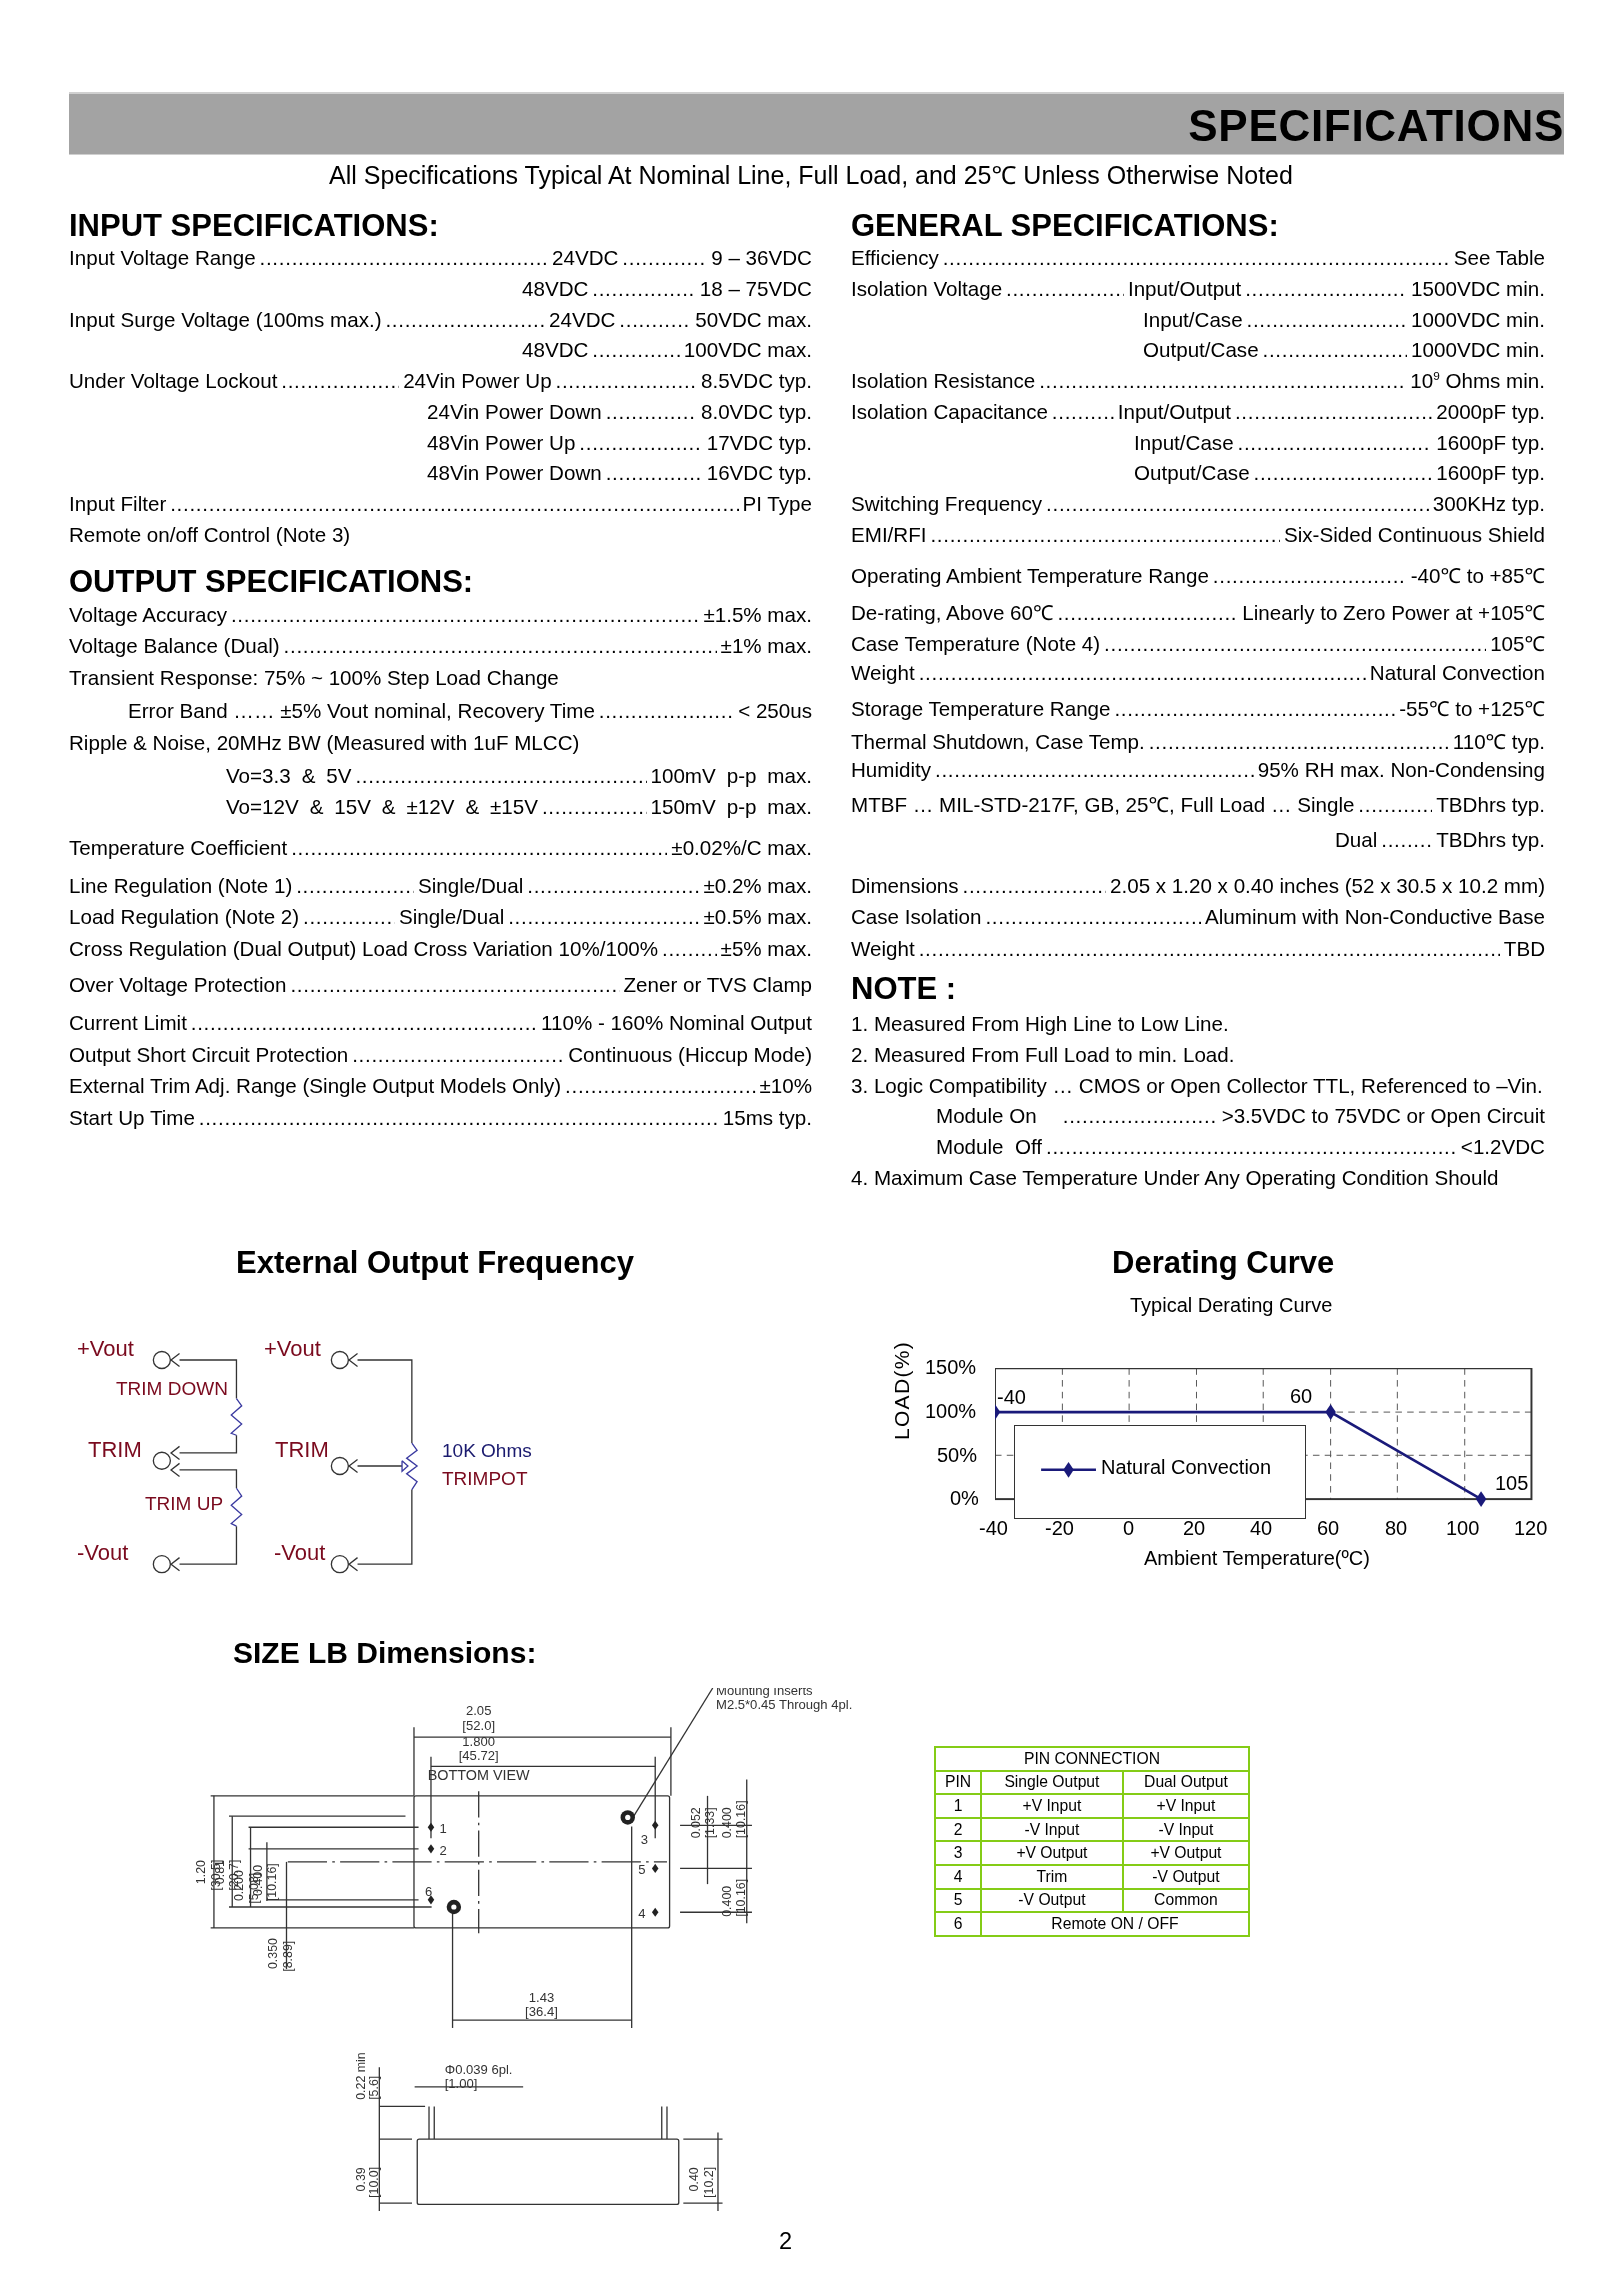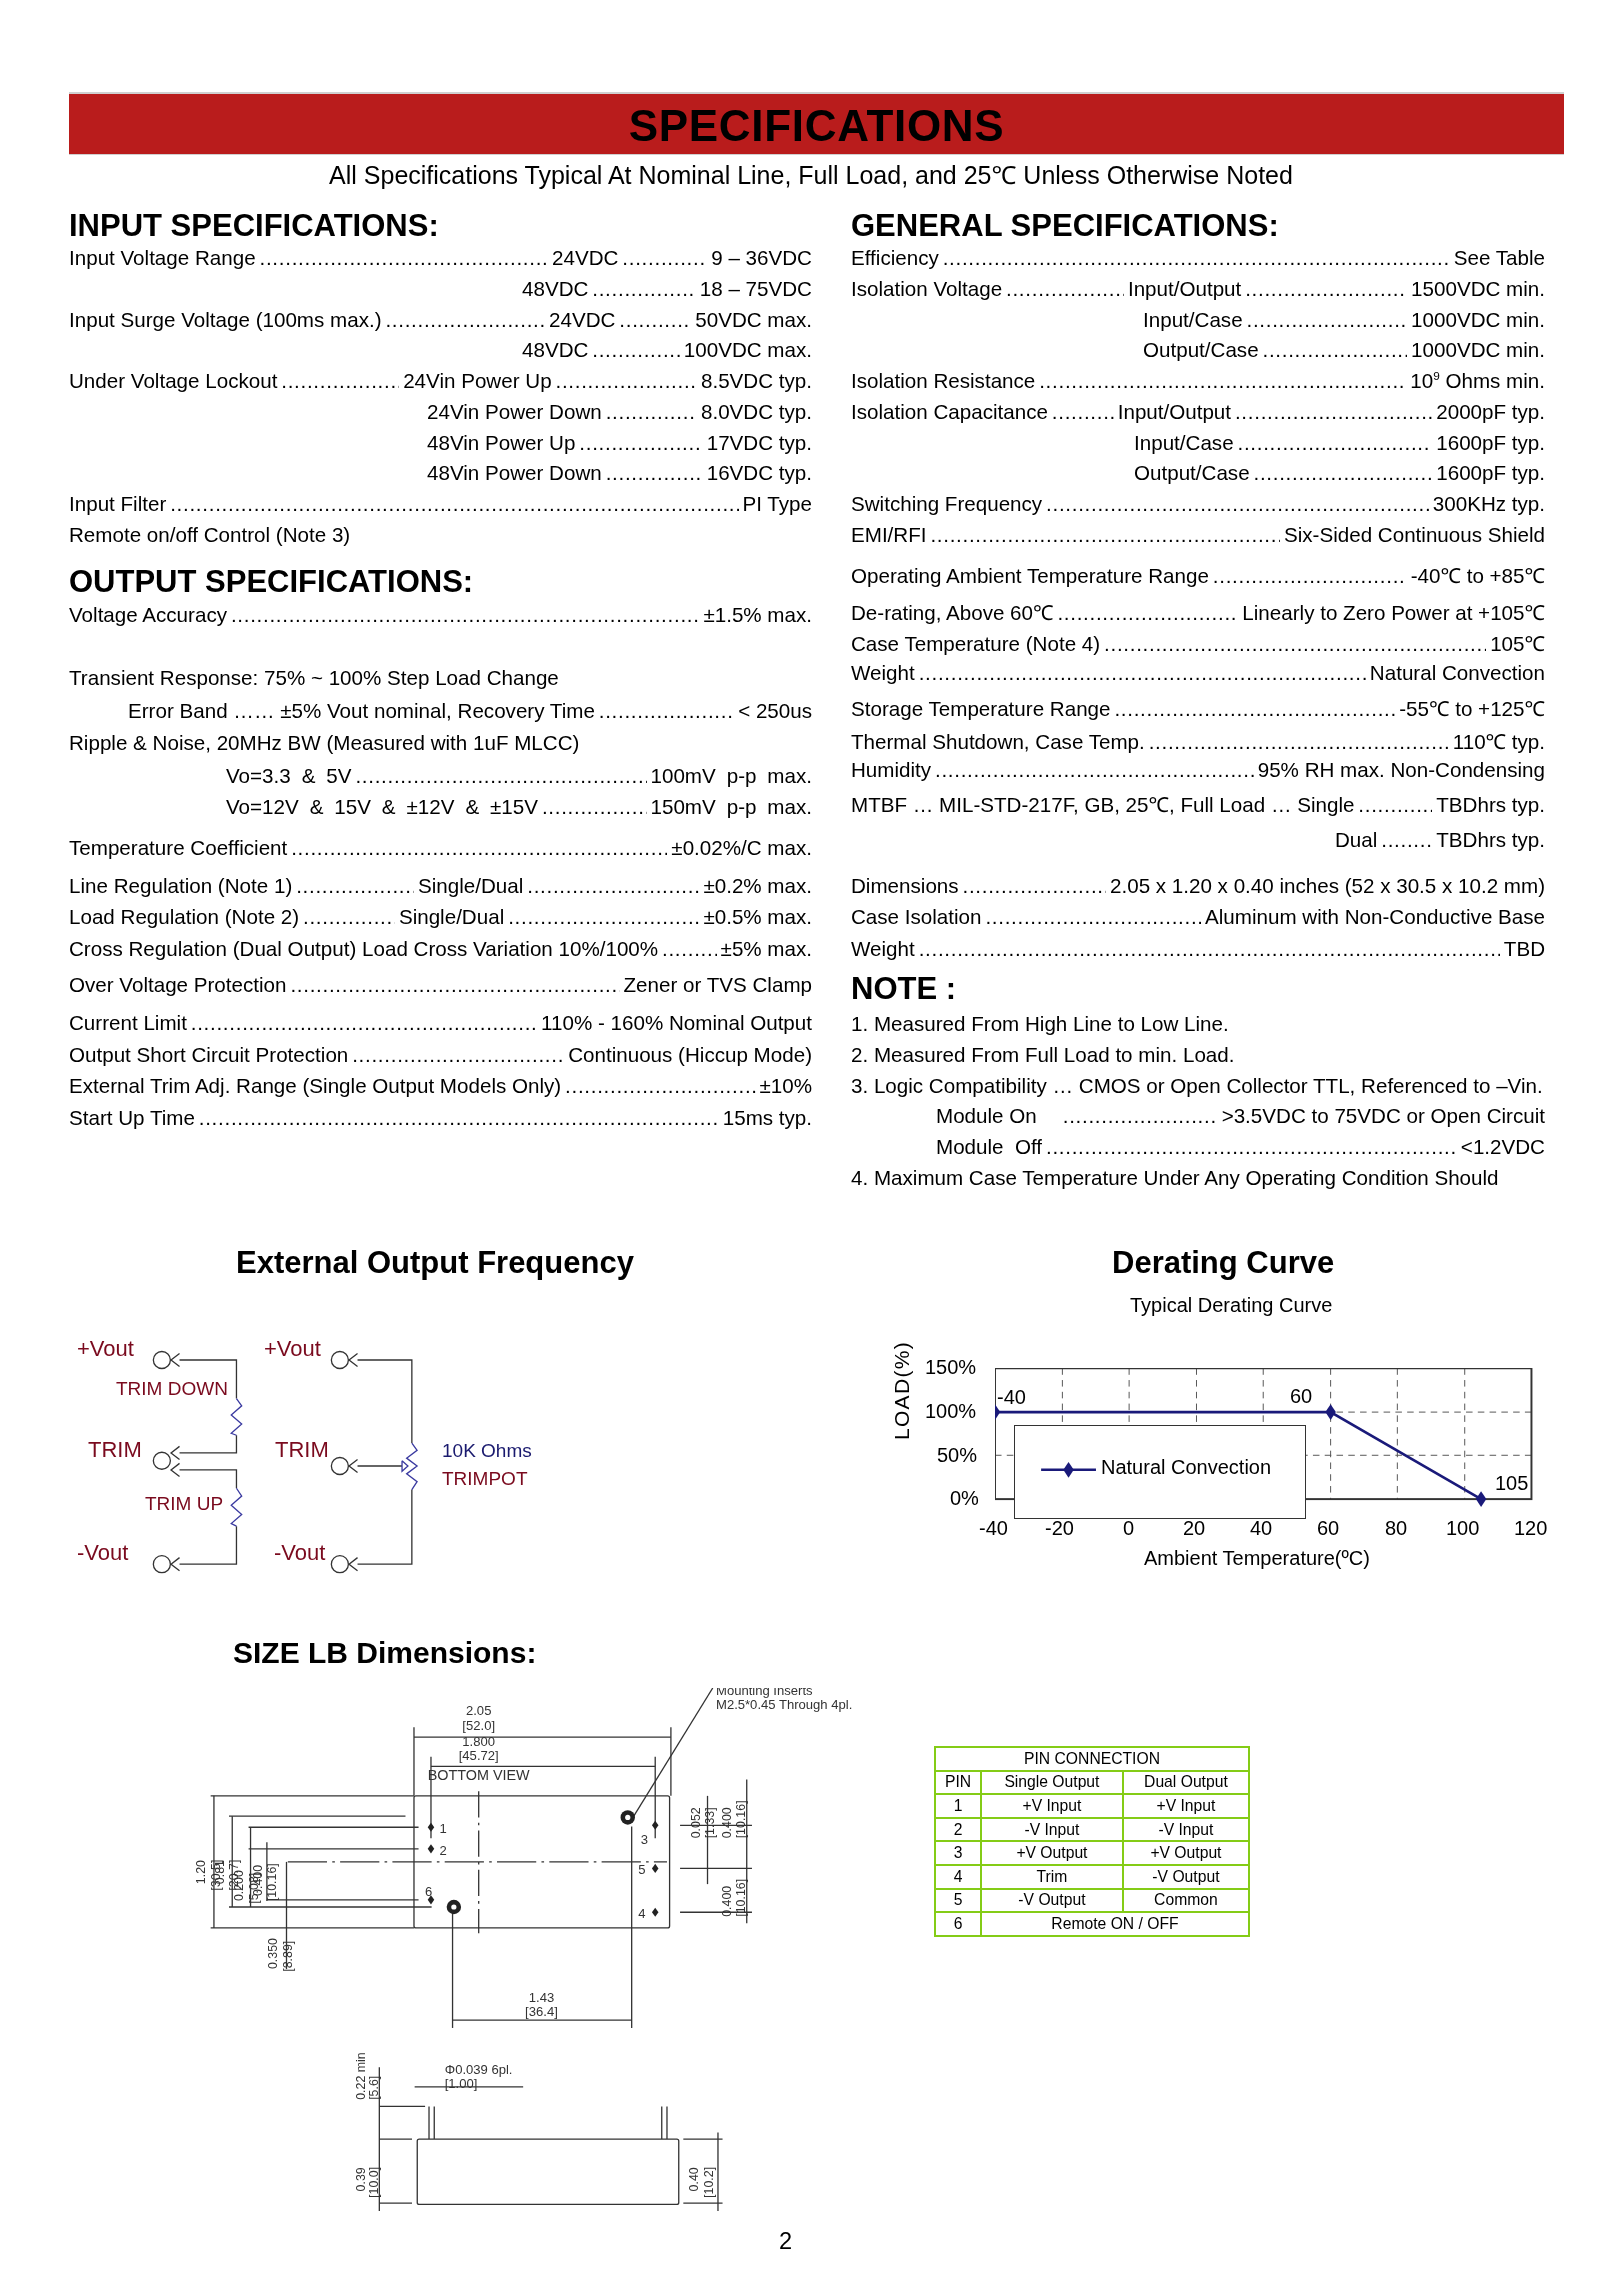--- a/index.html
+++ b/index.html
@@ -1,19 +1,19 @@
 <!DOCTYPE html>
 <html style="font-size:10.5px"><head>
 <meta charset="utf-8">
 <style>
   * { box-sizing: border-box; margin: 0; padding: 0; }
   html, body { width: 1622px; height: 2295px; background: #ffffff; }
   body { position: relative; font-family: "Liberation Sans", sans-serif; color: #000; overflow: hidden; }
 
-  .title-bar { position: absolute; left: 69px; top: 92px; width: 1495px; height: 63px; background: #b91c1c; border-top: 2.6px solid #d0d0d0; border-bottom: 1.3px solid #cfcfcf; text-align: center; }
+  .title-bar { position: absolute; left: 69px; top: 92px; width: 1495px; height: 63px; background: #a3a3a3; border-top: 2.6px solid #d0d0d0; border-bottom: 1.3px solid #cfcfcf; text-align: right; }
   .title-bar h1 { font-size: 44px; font-weight: bold; line-height: 63px; letter-spacing: 0.7px; }
   .subtitle { position: absolute; left: 0; width: 1622px; top: 157px; text-align: center; font-size: 25px; }
 
   .sec-head { position: absolute; font-size: 31px; font-weight: bold; }
 
   .col { position: absolute; font-size: 20.6px; }
   .row { position: absolute; left: 0; right: 0; height: 29px; display: flex; align-items: baseline; white-space: nowrap; overflow: hidden; }
   .row .l { flex: 0 0 auto; }
   .row .dots { flex: 1 1 auto; overflow: hidden; margin: 0 3.9px; letter-spacing: 0.7px; }
   .row .dots::before { content: "......................................................................................................................................................................................................................................"; }
@@ -104,20 +104,25 @@
     </div>
   <div class="row plain" style="top:277px"><span class="l">Remote on/off Control (Note 3)</span></div>
 </div>
 
 <div class="sec-head" style="left:69px;top:564px;">OUTPUT SPECIFICATIONS:</div>
 <div class="col" style="left:69px;top:603px;width:743px;height:537px;">
   <div class="row" style="top:0px">
       <span class="l">Voltage Accuracy</span>
       <span class="dots"></span>
       <span class="r">±1.5% max.</span>
+    </div>
+  <div class="row" style="top:31px">
+      <span class="l">Voltage Balance (Dual)</span>
+      <span class="dots"></span>
+      <span class="r">±1% max.</span>
     </div>
   <div class="row plain" style="top:63px"><span class="l">Transient Response: 75% ~ 100% Step Load Change</span></div>
   <div class="row" style="top:96px;padding-left:59px">
       <span class="l">Error Band …… ±5% Vout nominal, Recovery Time</span>
       <span class="dots"></span>
       <span class="r">&lt; 250us</span>
     </div>
   <div class="row plain" style="top:128px"><span class="l">Ripple &amp; Noise, 20MHz BW (Measured with 1uF MLCC)</span></div>
   <div class="row" style="top:161px;padding-left:157px;word-spacing:5.2px">
       <span class="l">Vo=3.3 &amp; 5V</span>

